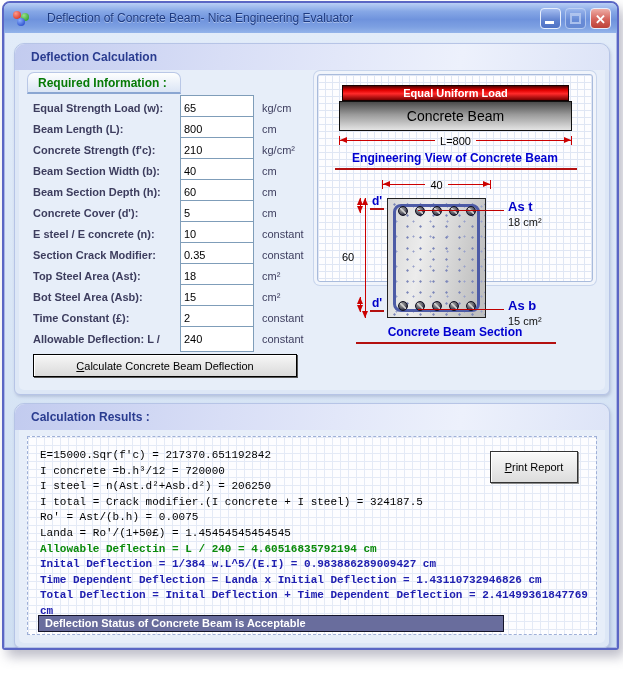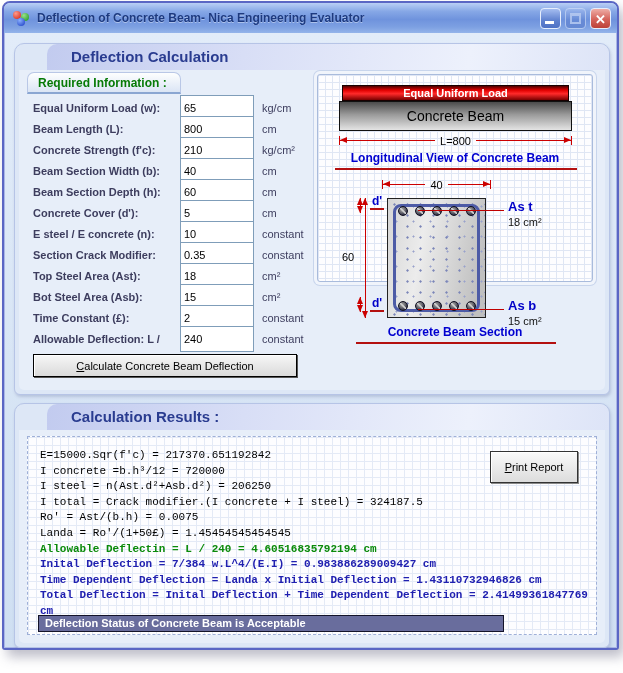--- a/index.html
+++ b/index.html
@@ -11,46 +11,46 @@
     border: 2px solid #5a66c4; border-radius: 8px 8px 3px 3px; overflow: hidden;
     box-shadow: 5px 7px 12px rgba(70,70,100,.35); background: #d5e2f3; }
   .titlebar { position: absolute; left: 0; top: 0; right: 0; height: 30px;
     background: linear-gradient(180deg,#b9cff5 0%,#86a7e6 28%,#6f93dd 55%,#7da0e2 80%,#94b4ea 100%);
     display: flex; align-items: center; padding: 0 6px 0 9px; }
   .app-icon { position: relative; width: 17px; height: 16px; margin-right: 7px; }
   .app-icon i { position: absolute; border-radius: 50%; width: 8px; height: 8px; }
   .app-icon .r { left: 0; top: 1px; background: radial-gradient(circle at 35% 30%,#ff9a8a,#d02010); }
   .app-icon .g { left: 8px; top: 3px; background: radial-gradient(circle at 35% 30%,#9ae08a,#179417); }
   .app-icon .b { left: 4px; top: 8px; background: radial-gradient(circle at 35% 30%,#8ab0ff,#1538c0); }
-  .title { color: #1d3a80; font-size: 12px; font-weight: bold;
+  .title { color: #1d3a80; font-size: 12px; font-weight: normal;
     text-shadow: 0 1px 0 rgba(255,255,255,.4); flex: 1;
-    white-space: nowrap; overflow: hidden; }
+    white-space: nowrap; overflow: hidden; margin-left: 10px; }
   .tb-btn { width: 21px; height: 21px; margin-left: 4px; border-radius: 4px;
     border: 1px solid #e6eefc; position: relative; cursor: pointer; flex: 0 0 auto; }
   .btn-min, .btn-max { background: linear-gradient(180deg,#a5bdf0,#5f81cf 60%,#4e71c4); }
   .btn-max { opacity: .5; }
   .btn-min span { position: absolute; left: 4px; bottom: 4px; width: 9px; height: 3px; background: #fff; }
   .btn-max span { position: absolute; left: 4px; top: 4px; width: 11px; height: 11px;
     border: 2px solid #dfe8fa; border-top-width: 3px; }
   .btn-close { background: linear-gradient(180deg,#eeada6,#d4625a 55%,#bc4138); }
   .btn-close span { position: absolute; left: 0; top: 1px; width: 100%; text-align: center;
     color: #fff; font-size: 13px; font-weight: bold; line-height: 19px; }
 
   .client { position: absolute; left: 0; top: 30px; right: 0; bottom: 0;
     background: linear-gradient(180deg,#e2ecf9,#cfdff2);
     box-shadow: inset 1px 0 0 #aab6e6, inset -1px 0 0 #aab6e6, inset 0 -1px 0 #aab6e6; }
 
   
   .group { position: absolute; left: 10px; width: 596px; border-radius: 10px 10px 6px 6px;
     background: #dde7f6; border: 1px solid #b6c4e6; box-shadow: 1px 2px 3px rgba(90,100,150,.25); }
   .g1 { top: 10px; height: 352px; }
   .g2 { top: 370px; height: 245px; }
-  .g-header { height: 26px; border-radius: 10px 10px 0 0; line-height: 26px; padding-left: 24px;
+  .g-header { height: 26px; border-radius: 10px 10px 0 0; line-height: 26px; padding-left: 16px;
     background: linear-gradient(100deg,#c2cbef 0%,#d8def6 35%,#edf1fc 75%,#dde4f7 100%);
-    color: #2a3c90; font-size: 15px; font-weight: bold; margin-left: 32px; }
+    color: #2a3c90; font-size: 12px; font-weight: bold; }
   .g-body { position: absolute; left: 4px; right: 4px; top: 26px; bottom: 4px;
     background: #e7eef9; border-radius: 0 0 5px 5px; }
 
   
   .form-panel { position: absolute; left: 6px; top: 2px; width: 286px; height: 318px; }
   .tab { display: inline-block; padding: 3px 13px 2px 10px; margin-left: 2px;
     background: linear-gradient(180deg,#fdfefe,#dbe5f5); border: 1px solid #b9c7e6;
     border-bottom: 2px solid #8aa6d2; border-radius: 7px 7px 0 0;
     color: #067a06; font-size: 12px; font-weight: bold; }
   .rows { display: flex; flex-direction: column; gap: 4px; padding: 5px 6px 2px 8px; }
@@ -161,21 +161,21 @@
   <div class="client">
 
     <div class="group g1">
       <div class="g-header">Deflection Calculation</div>
       <div class="g-body">
 
         <div class="form-panel">
           <div class="tab">Required Information :</div>
           <div class="rows">
             <div class="row">
-              <label>Equal Uniform Load (w):</label>
+              <label>Equal Strength Load (w):</label>
               <input value="65" style="">
               <span class="unit">kg/cm</span>
             </div>
             <div class="row">
               <label>Beam Length (L):</label>
               <input value="800" style="">
               <span class="unit">cm</span>
             </div>
             <div class="row">
               <label>Concrete Strength (f'c):</label>
@@ -236,21 +236,21 @@
           <div class="beam-bar">Concrete Beam</div>
 
           <div class="hdim ldim">
             <span class="tick"></span>
               <span class="seg l"></span>
             <span class="t">L=800</span>
             <span class="seg r"></span>
               <span class="tick"></span>
           </div>
 
-          <div class="blue-cap" style="top:76px;">Longitudinal View of Concrete Beam</div>
+          <div class="blue-cap" style="top:76px;">Engineering View of Concrete Beam</div>
           <div class="red-line" style="left:17px;top:93px;width:242px;"></div>
 
           <div class="hdim dim40">
             <span class="tick"></span>
               <span class="seg l"></span>
             <span class="t">40</span>
             <span class="seg r"></span>
               <span class="tick"></span>
           </div>
 
@@ -297,21 +297,21 @@
         <div class="results-panel">
           <button class="print-btn"><u>P</u><span>rint Report</span></button>
           <div class="rlines">
             <div class="rline">E=15000.Sqr(f'c) = 217370.651192842</div>
             <div class="rline">I concrete =b.h³/12 = 720000</div>
             <div class="rline">I steel = n(Ast.d²+Asb.d²) = 206250</div>
             <div class="rline">I total = Crack modifier.(I concrete + I steel) = 324187.5</div>
             <div class="rline">Ro' = Ast/(b.h) = 0.0075</div>
             <div class="rline">Landa = Ro'/(1+50£) = 1.45454545454545</div>
             <div class="rline green">Allowable Deflectin = L / 240 = 4.60516835792194 cm</div>
-            <div class="rline blue">Inital Deflection = 7/384 w.L^4/(E.I) = 0.983886289009427 cm</div>
+            <div class="rline blue">Inital Deflection = 1/384 w.L^5/(E.I) = 0.983886289009427 cm</div>
             <div class="rline blue">Time Dependent Deflection = Landa x Initial Deflection = 1.43110732946826 cm</div>
             <div class="rline blue">Total Deflection = Inital Deflection + Time Dependent Deflection = 2.41499361847769 cm</div>
           </div>
           <div class="status-bar">Deflection Status of Concrete Beam is Acceptable</div>
         </div>
       </div>
     </div>
 
   </div>
 </div>

